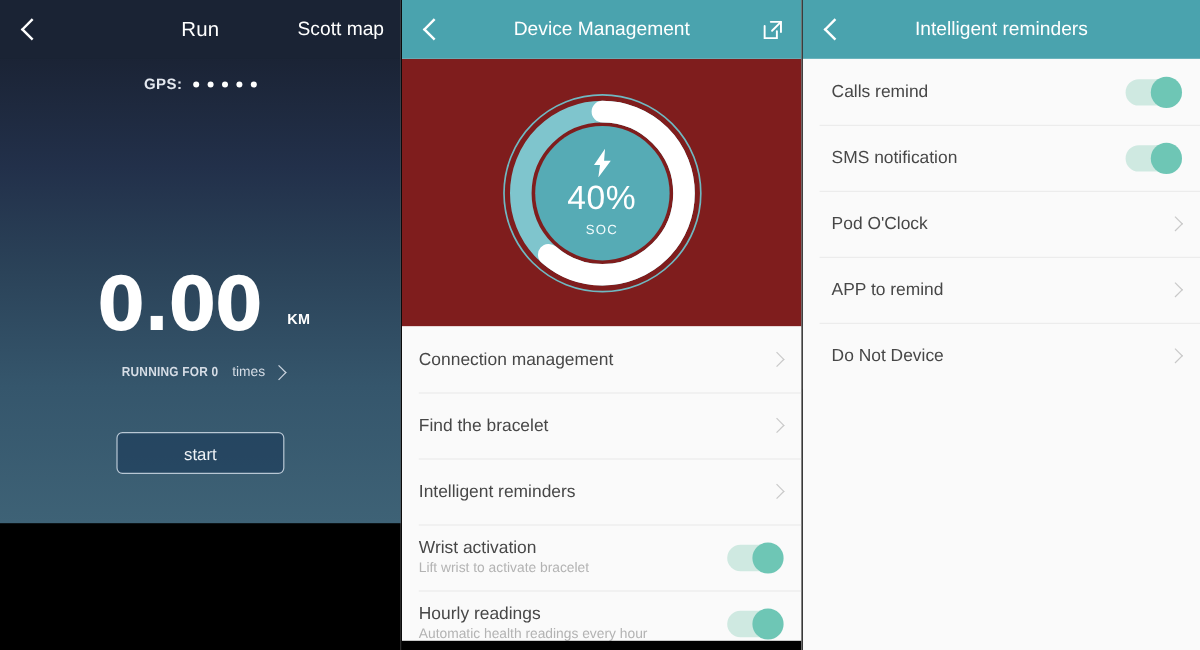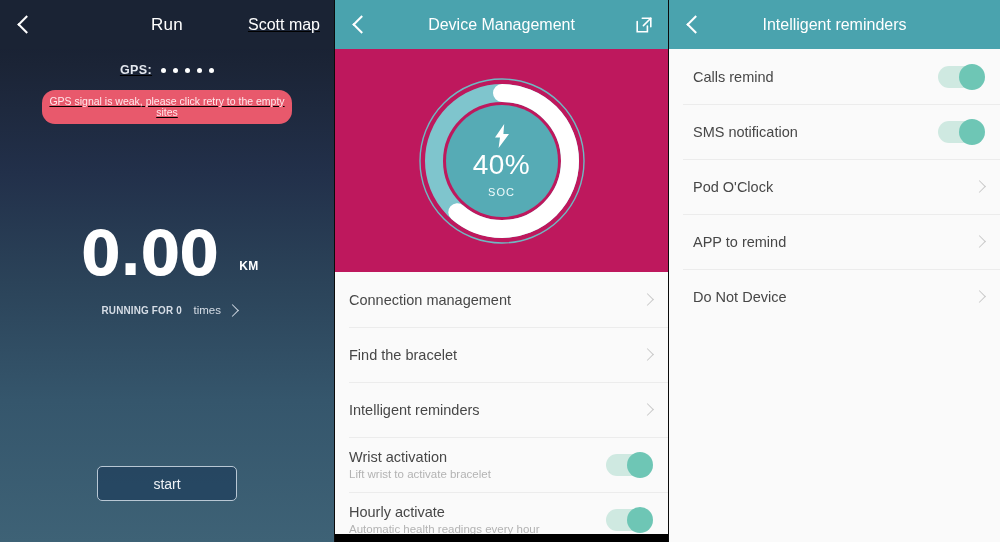--- a/index.html
+++ b/index.html
@@ -6,27 +6,26 @@
   html, body {
     width: 1000px; height: 542px;
     background: #000;
     font-family: "Liberation Sans", sans-serif;
     overflow: hidden;
   }
   .screens { display: flex; width: 1000px; height: 542px; }
 
   
   .panel-run {
-    width: 334px; height: 542px;
+    width: 334px; height: 436px;
     position: relative;
     background: linear-gradient(to bottom,
         #151d2e 0%, #1b2436 12%, #22304a 32%,
         #2b4359 52%, #35566c 74%, #3e6276 100%);
     overflow: hidden;
-    text-decoration: underline;
   }
   .run-header {
     height: 49px; width: 100%;
     background: #1a2334;
     display: flex; align-items: center;
     padding: 0 14px;
     position: relative;
   }
   .back-chevron {
     width: 22px; height: 22px;
@@ -170,21 +169,21 @@
   }
   .ext-icon {
     margin-left: auto;
     width: 20px; height: 20px;
     position: relative;
     z-index: 2;
   }
   .ext-icon svg { display: block; }
   .battery-hero {
     height: 223px;
-    background: #be185d;
+    background: #7f1d1d;
     display: flex; align-items: center; justify-content: center;
   }
   .ring-wrap { position: relative; width: 172px; height: 172px; }
   .ring-svg { position: absolute; inset: 0; }
   .ring-center {
     position: absolute; inset: 0;
     display: flex; flex-direction: column;
     align-items: center; justify-content: center;
     color: #ffffff;
   }
@@ -278,21 +277,20 @@
       <span class="gps-label">GPS:</span>
       <span class="gps-dots">
         <i class="gps-dot"></i>
         <i class="gps-dot"></i>
         <i class="gps-dot"></i>
         <i class="gps-dot"></i>
         <i class="gps-dot"></i>
       </span>
     </div>
 
-    <div class="gps-warn">GPS signal is weak, please click retry to the empty sites</div>
 
     <div class="distance-wrap">
       <div class="distance">
         <span class="distance-num">0.00</span>
         <span class="distance-unit">KM</span>
       </div>
       <div class="run-count">
         <span class="run-count-label">RUNNING FOR 0</span>
         <span class="run-count-suffix">times</span>
         <i class="mini-chevron"></i>
@@ -360,21 +358,21 @@
       <div class="dm-row">
         <div class="dm-row-texts">
           <span class="dm-label">Wrist activation</span>
           <span class="dm-sub">Lift wrist to activate bracelet</span>
         </div>
         <div class="toggle"></div>
       </div>
 
       <div class="dm-row">
         <div class="dm-row-texts">
-          <span class="dm-label">Hourly activate</span>
+          <span class="dm-label">Hourly readings</span>
           <span class="dm-sub">Automatic health readings every hour</span>
         </div>
         <div class="toggle"></div>
       </div>
 
     </div>
 
     <div class="bottom-black"></div>
   </div>
 

